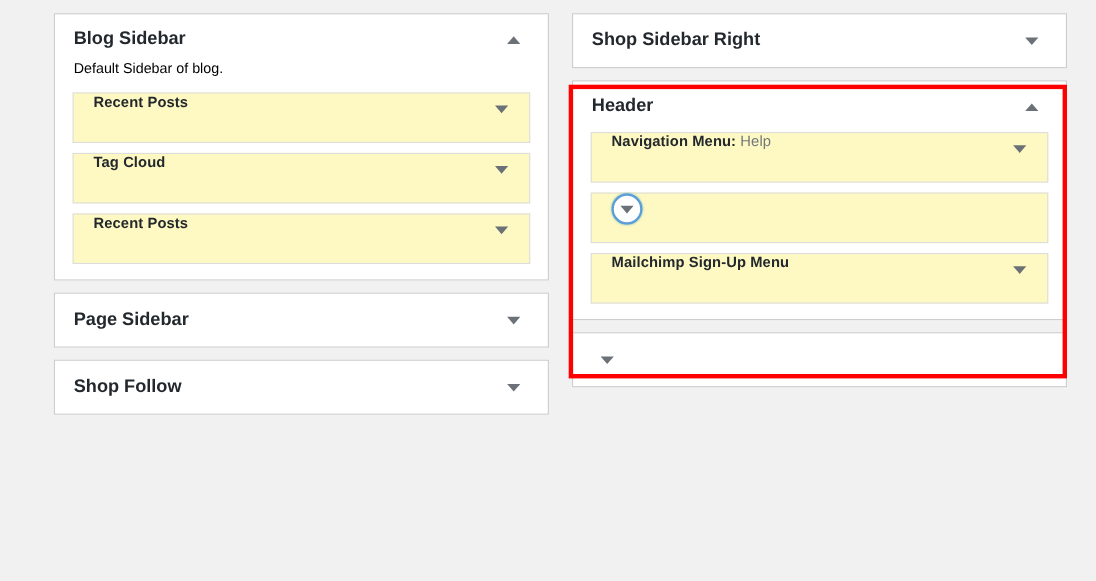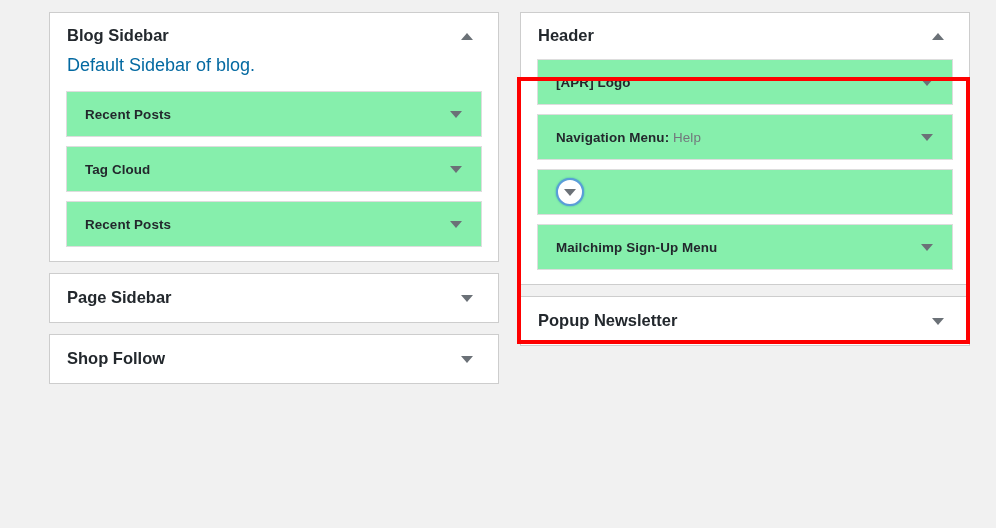--- a/index.html
+++ b/index.html
@@ -50,22 +50,22 @@
   .panel-title {
     font-size: 16.5px;
     font-weight: bold;
     color: #23282d;
     line-height: 1.3;
   }
 
   .panel-body { padding: 0 16px 14px 16px; }
 
   .panel-desc {
-    font-size: 18px;
-    color: #0369a1;
+    font-size: 13px;
+    color: #000000;
     margin: -6px 0 13px 1px;
     line-height: 1.4;
   }
 
   
   .chevron {
     width: 0; height: 0;
     border-left: 6px solid transparent;
     border-right: 6px solid transparent;
     flex: 0 0 auto;
@@ -80,25 +80,24 @@
     flex: 0 0 auto;
   }
   .chevron-wrap.focused {
     border: 2px solid #5b9dd9;
     box-shadow: 0 0 2px rgba(30,140,190,.8);
     background: #ffffff;
   }
 
   
   .widget-row {
-    background: #86efac;
+    background: #fef9c3;
     border: 1px solid #dddddd;
     height: 46px;
     display: flex;
-    align-items: center;
     justify-content: space-between;
     padding: 0 11px 0 18px;
     margin-bottom: 9px;
     cursor: pointer;
     user-select: none;
   }
   .widget-row:last-child { margin-bottom: 0; }
 
   .widget-name {
     font-size: 13.4px;
@@ -170,56 +169,57 @@
         <div class="panel-header">
           <span class="panel-title">Shop Follow</span>
           <span class="chevron-wrap">
             <span class="chevron down"></span>
           </span>
         </div>
       </div>
     </div>
 
   <div class="column right">
+      <div class="panel">
+        <div class="panel-header">
+          <span class="panel-title">Shop Sidebar Right</span>
+          <span class="chevron-wrap">
+            <span class="chevron down"></span>
+          </span>
+        </div>
+      </div>
       <div class="panel open">
         <div class="panel-header">
           <span class="panel-title">Header</span>
           <span class="chevron-wrap">
             <span class="chevron up"></span>
           </span>
         </div>
         <div class="panel-body">
           <div class="widget-row">
-            <span class="widget-name"><span>[APR] Logo</span></span>
-            <span class="chevron-wrap">
-              <span class="chevron down"></span>
-            </span>
-          </div>
-          <div class="widget-row">
             <span class="widget-name"><span>Navigation Menu:</span><span class="sub"> Help</span></span>
             <span class="chevron-wrap">
               <span class="chevron down"></span>
             </span>
           </div>
           <div class="widget-row">
             <span class="chevron-wrap focused">
               <span class="chevron down"></span>
             </span>
           </div>
           <div class="widget-row">
             <span class="widget-name"><span>Mailchimp Sign-Up Menu</span></span>
             <span class="chevron-wrap">
               <span class="chevron down"></span>
             </span>
           </div>
         </div>
       </div>
       <div class="panel">
         <div class="panel-header">
-          <span class="panel-title">Popup Newsletter</span>
           <span class="chevron-wrap">
             <span class="chevron down"></span>
           </span>
         </div>
       </div>
     </div>
 
   <div id="red-highlight"></div>
 
 </div>

